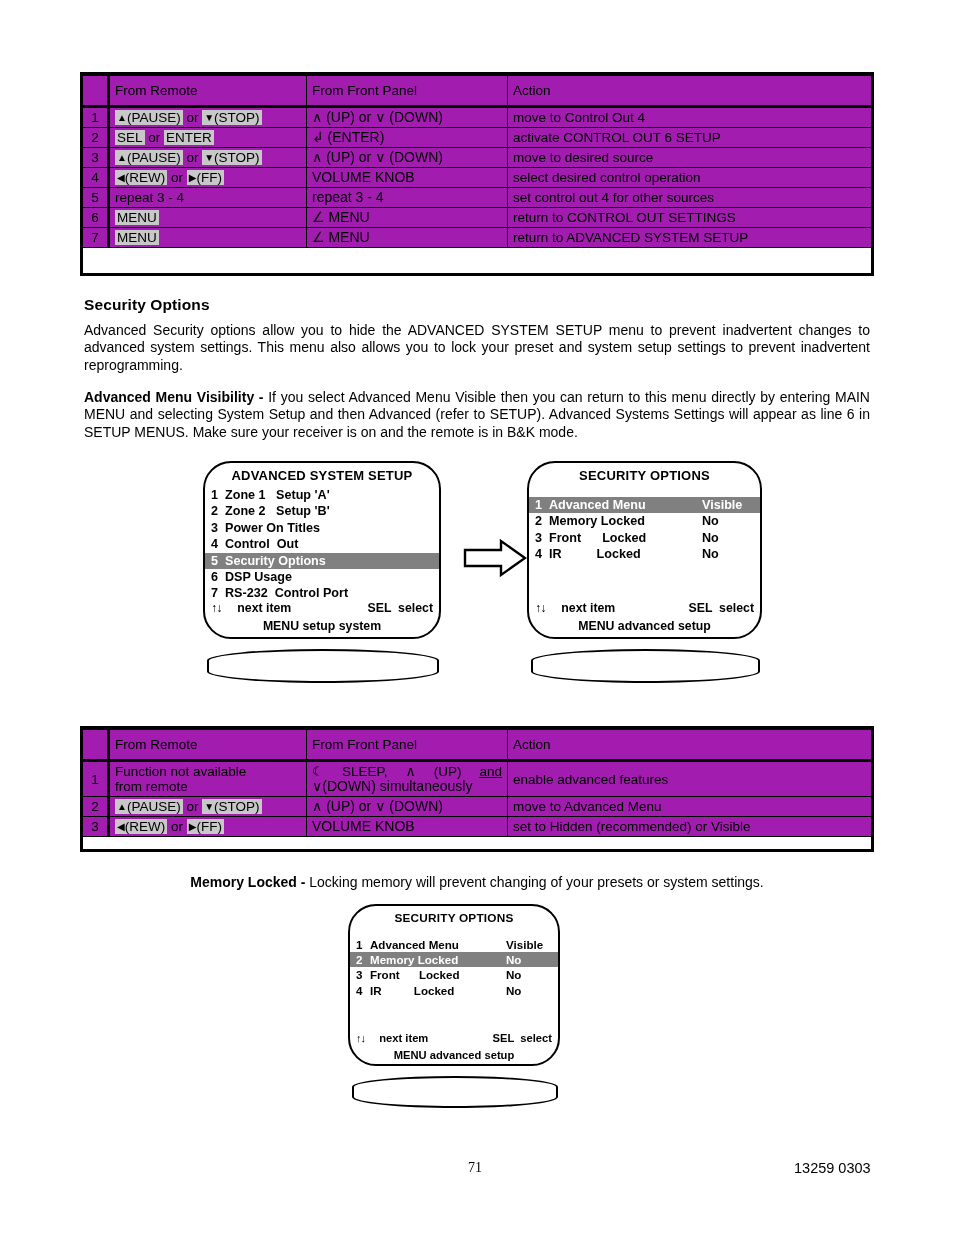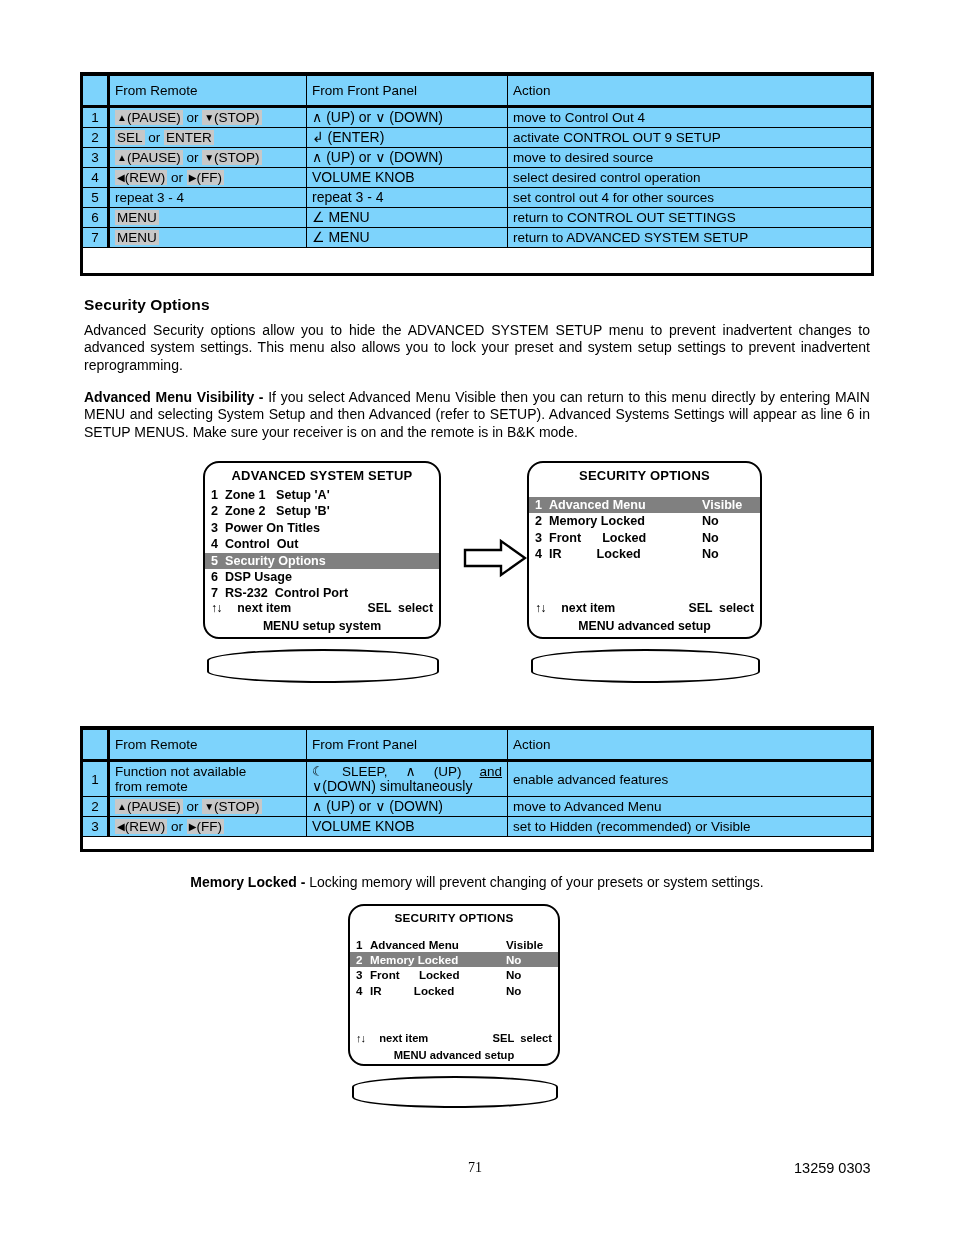--- a/index.html
+++ b/index.html
@@ -19,21 +19,21 @@
     background:#fff;
     box-sizing:border-box;
   }
   .steptable table{border-collapse:collapse;width:100%;}
   .steptable td{
     border:1px solid #000;
     font-size:13.5px;
     line-height:15px;
     padding:2px 5px;
     vertical-align:middle;
-    background:#7dd3fc;
+    background:#a21caf;
   }
   .hdr td{
     border-bottom:3px solid #000;
     height:23px;
     padding-top:3px;padding-bottom:3px;
   }
   .numcol{
     width:24px;text-align:center;
     border-right:3px solid #000 !important;
     border-left:none !important;
@@ -65,21 +65,21 @@
     line-height:17.4px;
     text-align:justify;
   }
   .para b{font-weight:bold;}
 
   
   .osd{position:absolute;}
   .screen{
     position:relative;
     border:2.5px solid #000;
-    border-radius:16px;
+    border-radius:28px;
     background:#fff;
     box-sizing:border-box;
     font-weight:bold;
     overflow:hidden;
   }
   .osd-title{
     text-align:center;
     font-weight:bold;
     padding-top:5px;
   }
@@ -136,21 +136,21 @@
       <tr>
             <td class="numcol">1</td>
             <td class="c-remote"><span class="key"><span class="tri">▲</span>(PAUSE)</span><span> or </span><span class="key"><span class="tri">▼</span>(STOP)</span></td>
             <td class="c-front"><span class="glyph">∧ (UP) or ∨ (DOWN)</span></td>
             <td class="c-action">move to Control Out 4</td>
           </tr>
           <tr>
             <td class="numcol">2</td>
             <td class="c-remote"><span class="key">SEL</span><span> or </span><span class="key">ENTER</span></td>
             <td class="c-front"><span class="glyph">↲ (ENTER)</span></td>
-            <td class="c-action">activate CONTROL OUT 9 SETUP</td>
+            <td class="c-action">activate CONTROL OUT 6 SETUP</td>
           </tr>
           <tr>
             <td class="numcol">3</td>
             <td class="c-remote"><span class="key"><span class="tri">▲</span>(PAUSE)</span><span> or </span><span class="key"><span class="tri">▼</span>(STOP)</span></td>
             <td class="c-front"><span class="glyph">∧ (UP) or ∨ (DOWN)</span></td>
             <td class="c-action">move to desired source</td>
           </tr>
           <tr>
             <td class="numcol">4</td>
             <td class="c-remote"><span class="key"><span class="tri">◀</span>(REW)</span><span> or </span><span class="key"><span class="tri">▶</span>(FF)</span></td>

